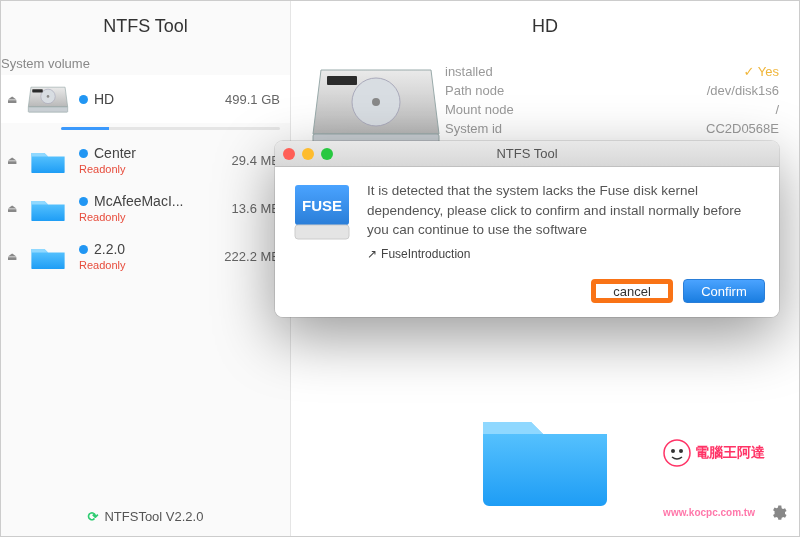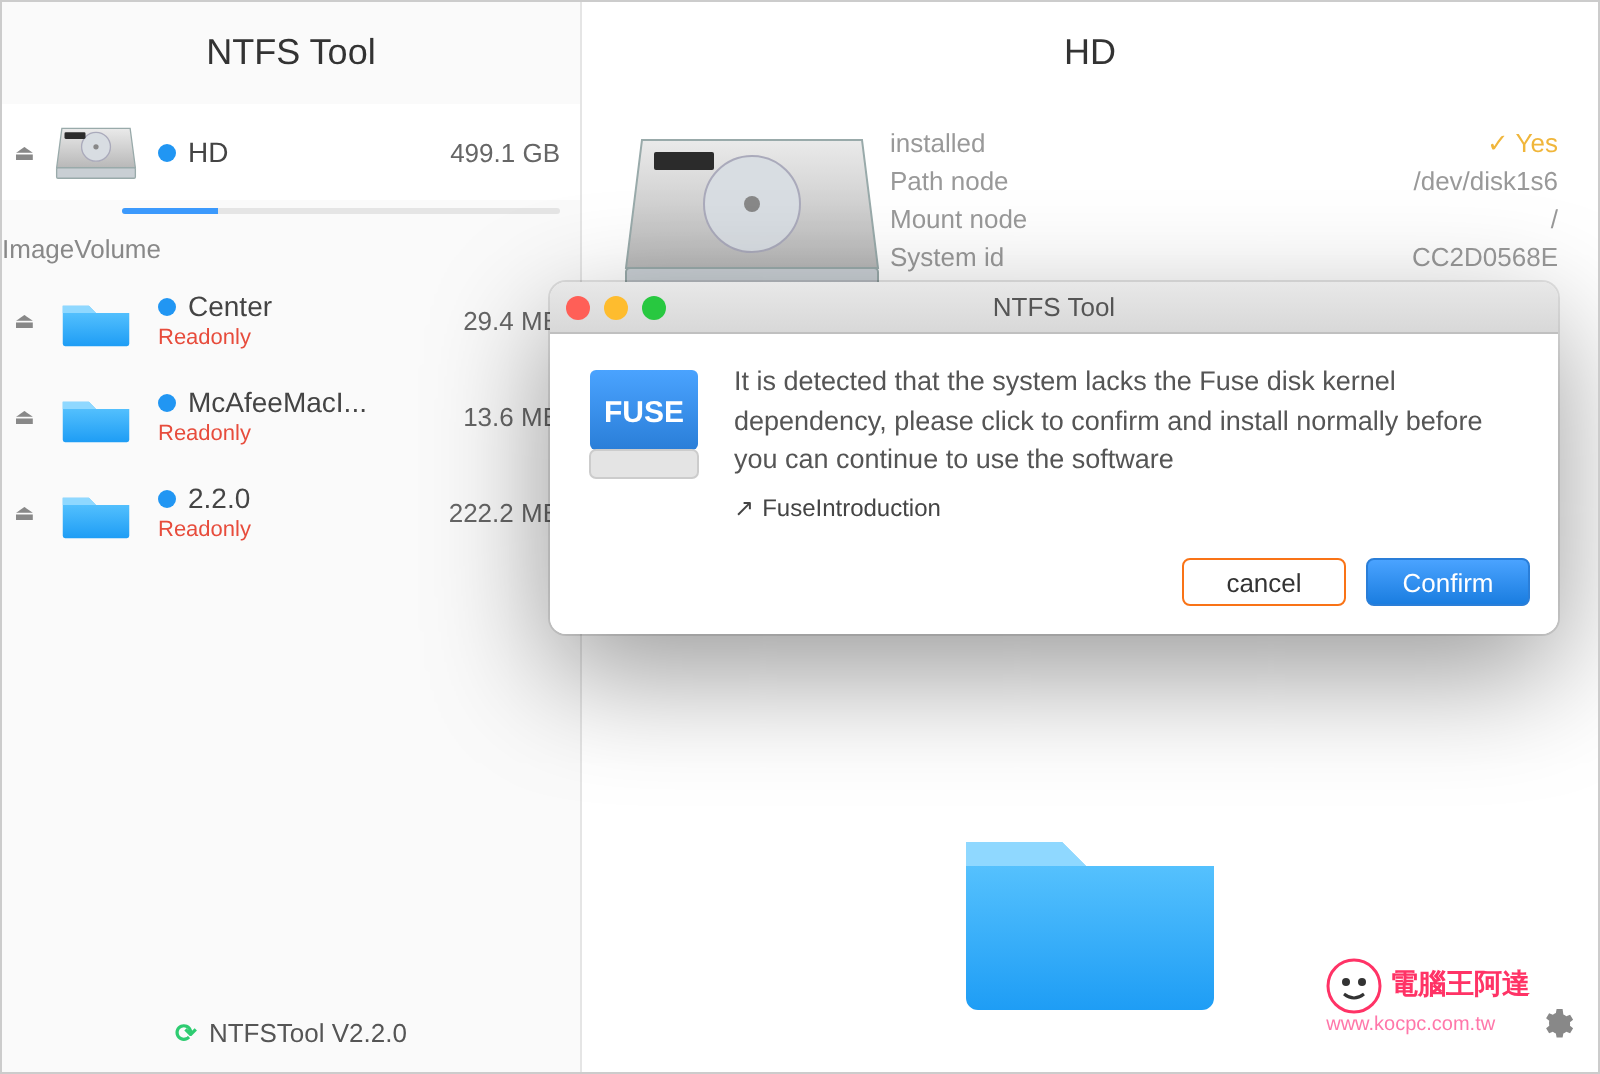--- a/index.html
+++ b/index.html
@@ -60,26 +60,26 @@
     .dialog-titlebar { height: 26px; background: linear-gradient(#e8e8e8,#d8d8d8); border-bottom: 1px solid #c0c0c0; display: flex; align-items: center; padding: 0 8px; position: relative; }
     .tl-dots { display: flex; gap: 7px; }
     .tl-dot { width: 12px; height: 12px; border-radius: 50%; }
     .tl-red { background: #ff5f57; } .tl-yellow { background: #febc2e; } .tl-green { background: #28c840; }
     .dialog-title-text { position: absolute; left: 0; right: 0; text-align: center; font-size: 13px; color: #555; pointer-events: none; }
     .dialog-body { display: flex; padding: 14px 16px 10px 16px; gap: 14px; background: #fff; }
     .dialog-icon { width: 62px; height: 62px; flex-shrink: 0; }
     .dialog-text { flex: 1; color: #555; font-size: 13.5px; line-height: 1.45; }
     .dialog-link { font-size: 12px; color: #444; font-family: Georgia, serif; margin-top: 6px; display: flex; align-items: center; gap: 4px; cursor: pointer; }
     .dialog-actions { background: #fff; padding: 6px 14px 14px 14px; display: flex; justify-content: flex-end; gap: 10px; }
-    .btn { min-width: 82px; height: 24px; border: 1px solid #f97316; border-radius: 4px; font-size: 13px; cursor: pointer; background: #fff; color: #333; }
+    .btn { min-width: 82px; height: 24px; border: 5px solid #f97316; border-radius: 4px; font-size: 13px; cursor: pointer; background: #fff; color: #333; }
     .btn-primary { background: linear-gradient(#4aa3ff,#1a7de0); color: #fff; border: 1px solid #2a7ed8; }
 
     
     .watermark { position: absolute; bottom: 18px; right: 34px; color: #f36; font-size: 14px; font-weight: bold; text-shadow: 0 0 2px #fff; pointer-events: none; }
-    .watermark .sub { display: block; font-size: 10px; color: #f7a; font-weight: normal; }
+    .watermark .sub { display: block; font-size: 10px; color: #f7a; font-weight: bold; margin-top: 40px; }
   </style>
 </head>
 <body>
 
 <svg width="0" height="0" style="position:absolute">
   <defs>
     <linearGradient id="hddTop" x1="0" y1="0" x2="0" y2="1">
       <stop offset="0" stop-color="#eaeaea"></stop>
         <stop offset="1" stop-color="#b8b8b8"></stop>
     </linearGradient>
@@ -93,20 +93,21 @@
     </linearGradient>
   </defs>
 </svg>
 
 <div class="app">
 
   <aside class="sidebar">
     <div class="sidebar-title">NTFS Tool</div>
     <div class="vol-list">
 
+      <div class="section-label">System volume</div>
 
       <div class="vol-row active">
         <span class="eject">⏏</span>
         <span class="vol-icon">
           <svg class="hdd-svg" viewBox="0 0 64 48">
             <path d="M6 6 L58 6 L62 36 L2 36 Z" fill="url(#hddTop)" stroke="#9aa" stroke-width="1"></path>
             <rect x="2" y="36" width="60" height="8" rx="1" fill="#c9cfd4" stroke="#9aa"></rect>
             <circle cx="32" cy="20" r="11" fill="#d8dde2" stroke="#aab"></circle>
             <circle cx="32" cy="20" r="2" fill="#888"></circle>
             <rect x="8" y="9" width="16" height="5" rx="1" fill="#2b2b2b"></rect>
@@ -117,21 +118,20 @@
             <span class="dot dot-blue"></span>
             <span class="vol-name">HD</span>
           </div>
         </div>
         <span class="vol-size">499.1 GB</span>
       </div>
       <div class="progress">
           <div class="bar"></div>
         </div>
 
-      <div class="section-label">ImageVolume</div>
 
       <div class="vol-row">
         <span class="eject">⏏</span>
         <span class="vol-icon">
           <svg class="folder-svg" viewBox="0 0 64 48">
               <path d="M4 12h22l6 6h28v26a2 2 0 0 1-2 2H6a2 2 0 0 1-2-2z" fill="url(#folderG)"></path>
               <path d="M4 12h22l6 6H4z" fill="#8fd8ff"></path>
             </svg>
         </span>
         <div class="vol-meta">

